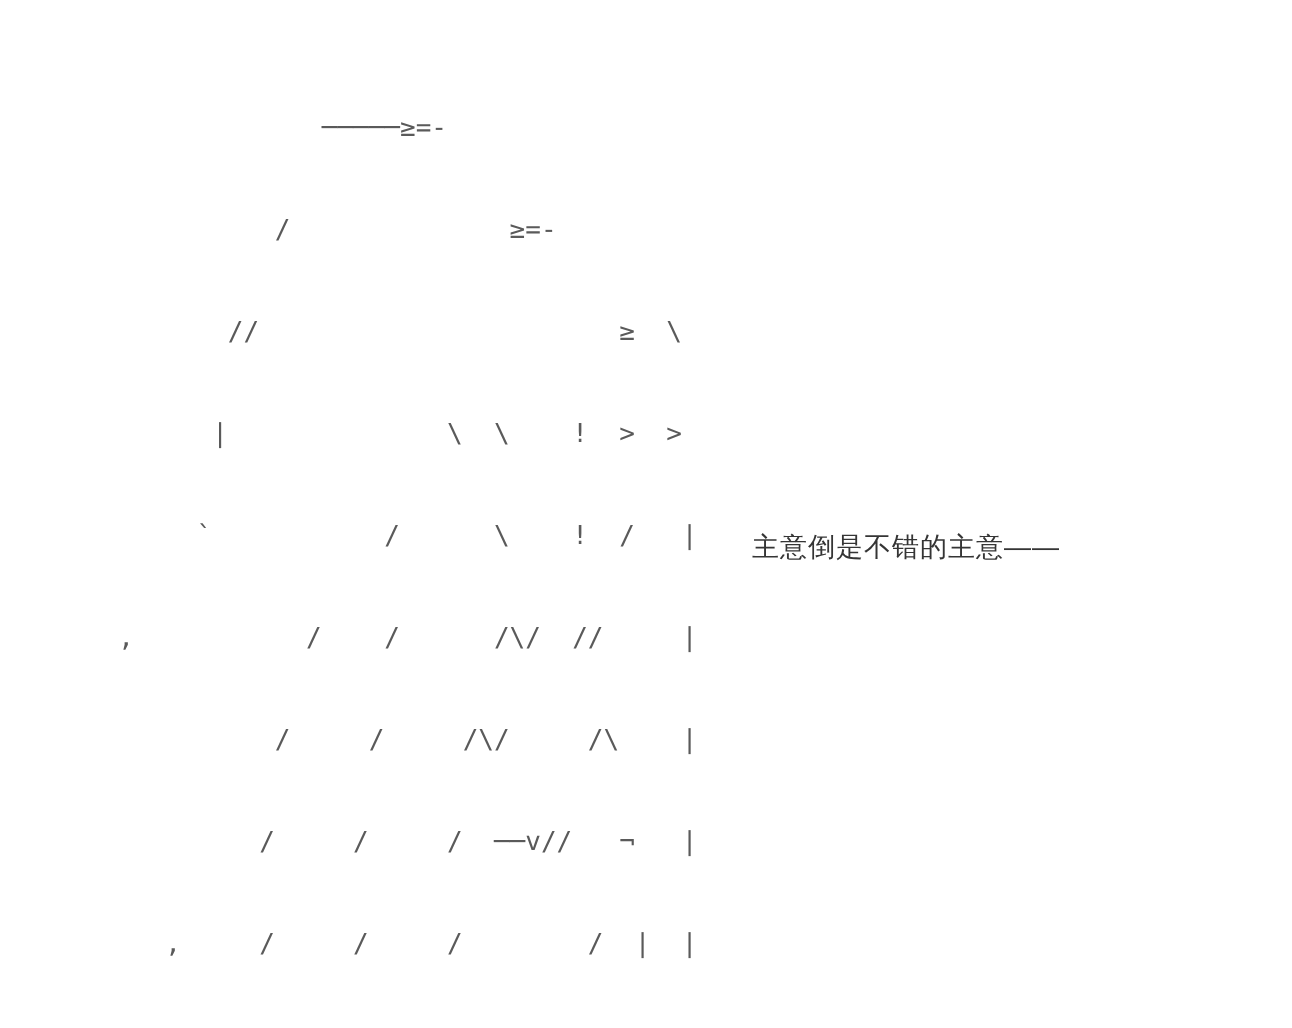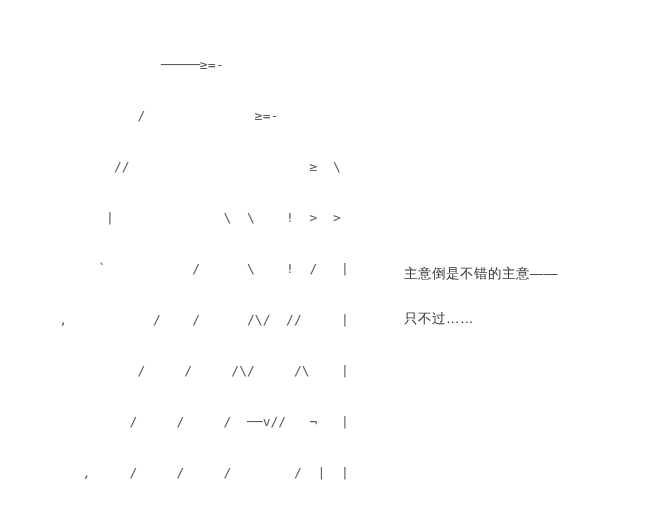--- a/index.html
+++ b/index.html
@@ -5,21 +5,21 @@
   html,body{margin:0;padding:0;background:#ffffff;}
   .screen{position:relative;width:646px;height:514px;background:#ffffff;overflow:hidden;}
   .aa{
     position:absolute;left:20px;top:22px;
     font-family:"DejaVu Sans Mono",monospace;
     font-size:13px;line-height:17px;
     color:#5a5a5a;white-space:pre;
   }
   .aa .row{height:17px;}
   .dialogue{
-    position:absolute;left:404px;top:265px;
+    position:absolute;left:376px;top:265px;
     font-family:"Liberation Sans","DejaVu Sans",sans-serif;
     font-size:13.5px;color:#353535;letter-spacing:0.5px;
   }
   .dialogue .line{margin:0 0 27px 0;white-space:nowrap;}
 </style>
 </head>
 <body>
 
 <div class="screen">
 
@@ -48,16 +48,15 @@
     
     
     
     
     
     
   </div>
 
   <div class="dialogue">
     <div class="line">主意倒是不错的主意——</div>
-    <div class="line">只不过……</div>
   </div>
 
 </div>
 
 </body></html>

